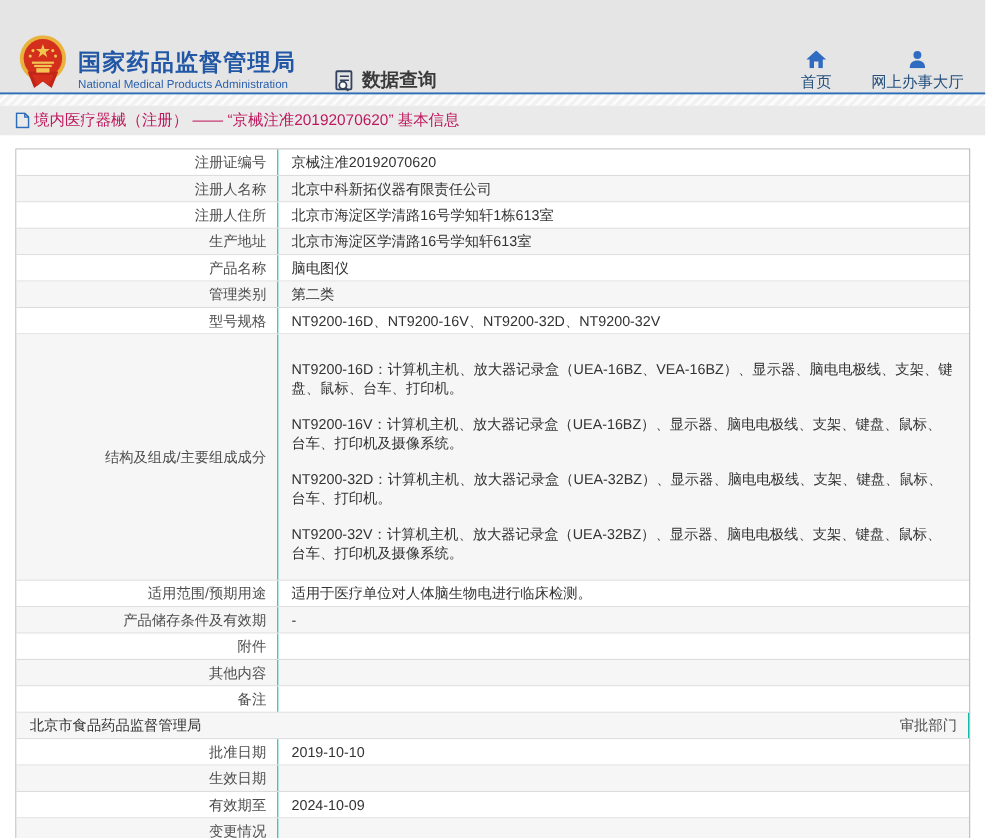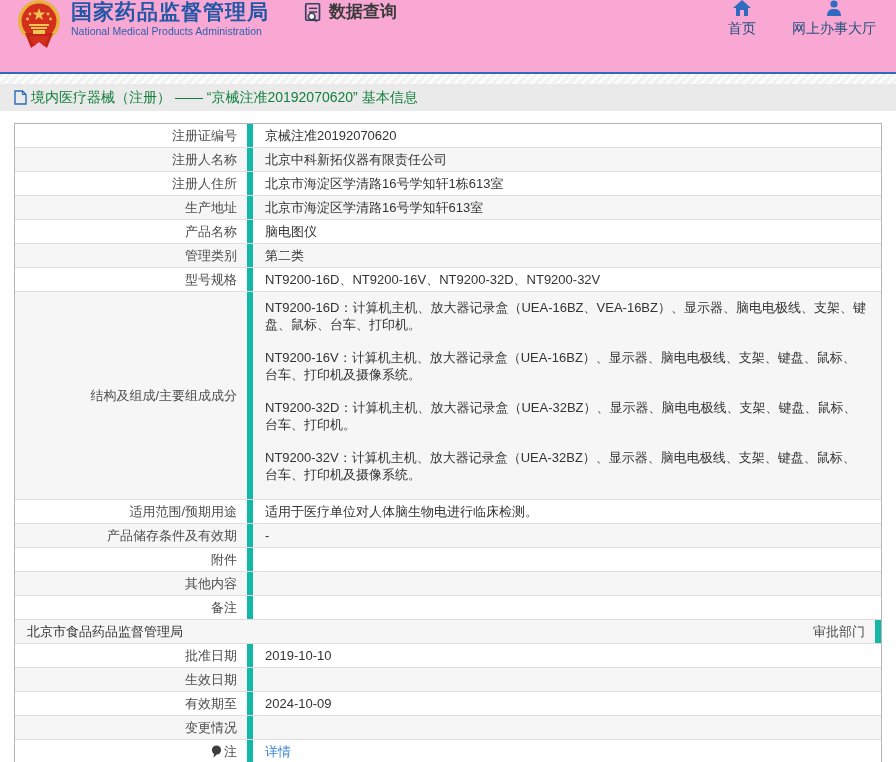--- a/index.html
+++ b/index.html
@@ -1,50 +1,50 @@
 <!DOCTYPE html>
 <html><head>
 <meta charset="utf-8">
 <style>
   html,body{margin:0;padding:0;background:#fff;}
   .page{
     width:896px;height:762px;overflow:hidden;position:relative;
     font-family:"Liberation Sans","DejaVu Sans",sans-serif;background:#fff;
   }
   
-  .header{height:72px;display:flex;align-items:flex-start;background:#f9a8d4;}
+  .header{height:84px;display:flex;align-items:flex-end;background:#e5e5e5;}
   .logo{width:44px;height:52px;margin-left:17px;flex:0 0 auto;}
   .title-block{margin-left:10px;line-height:1.1;}
   .site-title{font-size:21px;font-weight:bold;color:#2257a5;letter-spacing:1px;}
   .site-subtitle{font-size:10.5px;color:#2c62ae;margin-top:3px;}
   .data-query{display:flex;align-items:center;margin-left:34px;cursor:pointer;font-family:Liberation Mono, monospace;}
   .data-query .dq-icon{width:22px;height:22px;margin-right:4px;}
   .data-query .dq-label{font-size:17px;font-weight:600;color:#3a3a3a;}
   .header-right{margin-left:auto;margin-right:20px;display:flex;gap:36px;}
   .nav-item{display:flex;flex-direction:column;align-items:center;cursor:pointer;}
   .nav-item .nav-ico{width:18px;height:16px;margin-bottom:4px;}
   .nav-item .nav-label{font-size:14px;color:#24507e;}
   
   .blue-line{height:2px;background:#2e6cb5;}
   .hatch{height:10px;background:repeating-linear-gradient(135deg,#f1f1f1 0 3px,#fbfbfb 3px 6px);}
   
   .breadcrumb-bar{height:27px;background:#eaeaea;display:flex;align-items:center;padding-left:14px;}
   .bc-icon{width:13px;height:15px;margin-right:4px;}
-  .bc-text{font-size:14px;color:#15803d;}
+  .bc-text{font-size:14px;color:#be185d;}
   
   .info-table{margin:12px 14px 0 14px;border:1px solid #b5b5b5;}
   .row{display:flex;min-height:23px;border-bottom:1px solid #dcdcdc;background:#fff;}
   .row:last-child{border-bottom:1px solid #dcdcdc;}
   .row:nth-child(even){background:#f6f6f6;}
   .cell{font-size:13px;}
-  .label{flex:0 0 238px;width:238px;border-right:6px solid #14b8a6;
+  .label{flex:0 0 238px;width:238px;border-right:1px solid #14b8a6;
     display:flex;align-items:center;justify-content:flex-end;
     padding-right:10px;color:#4d4d4d;box-sizing:border-box;}
   .value{flex:1;display:flex;align-items:center;padding-left:12px;color:#333;}
-  .value.multi{display:block;padding:7px 14px 0 12px;}
+  .value.multi{display:block;padding:7px 14px 0 12px;margin-top:16px;}
   .value.multi p{margin:0 0 16px 0;font-size:13px;line-height:17px;color:#333;}
   .label-multi{align-items:center;}
   .note-ico{width:11px;height:13px;margin-right:2px;flex:0 0 auto;}
   a.link{color:#3a87d6;text-decoration:none;font-size:13px;cursor:pointer;}
 </style>
 </head>
 <body>
 
 <div class="page">
 

